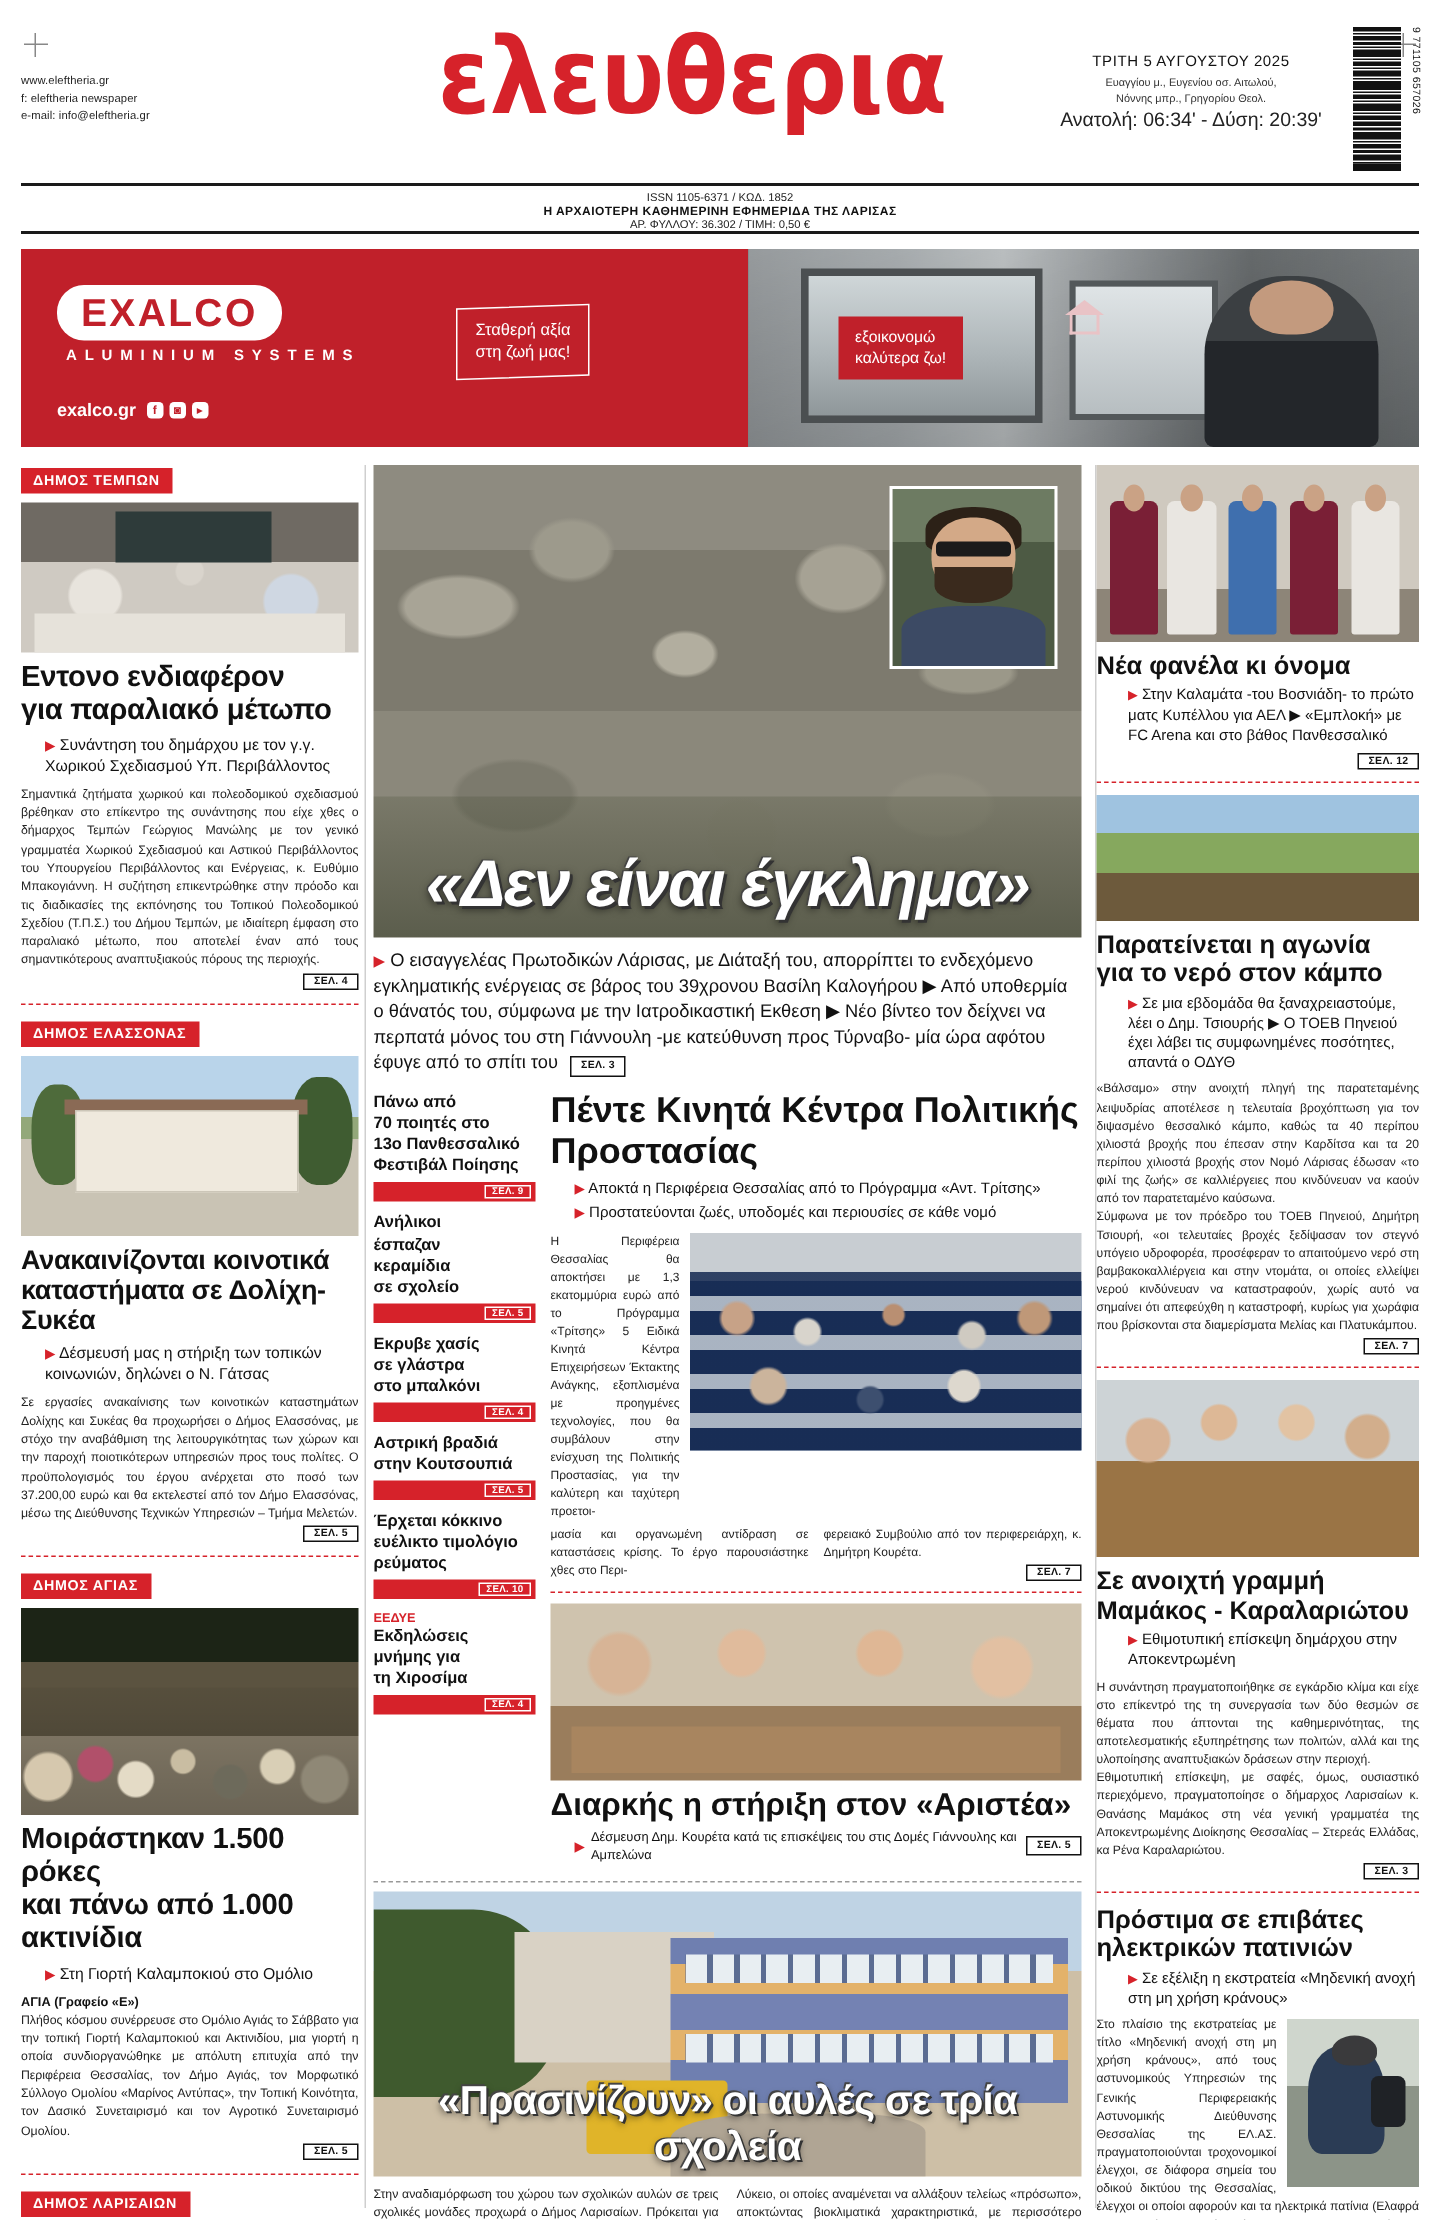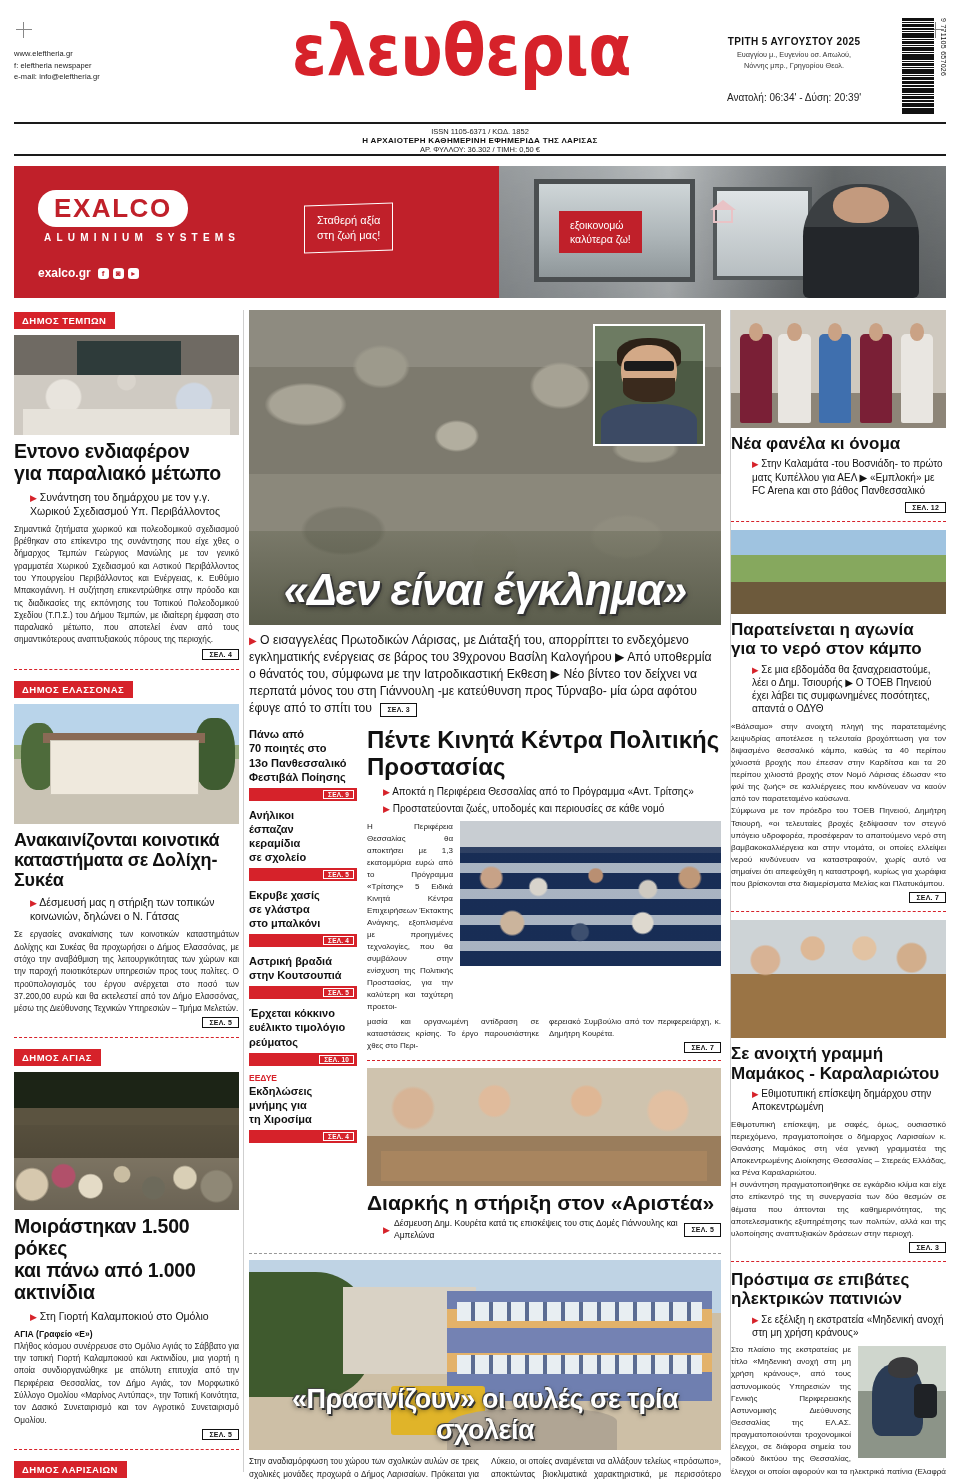--- a/index.html
+++ b/index.html
@@ -17,23 +17,23 @@
   .masthead { position: relative; height: 120px; padding: 14px 14px 0 14px; }
   .mh-grid { display: grid; grid-template-columns: 215px 1fr 200px 52px; align-items: flex-start; }
   .mh-contact { font-size: 7.5px; line-height: 1.55; color: #222; padding-top: 34px; letter-spacing: .01em; }
   .mh-logo-wrap { display: flex; justify-content: center; align-items: flex-start; padding-top: 2px; }
   .mh-logo {
     font-family: "DejaVu Sans", sans-serif;
     font-size: 63px; font-weight: 700; color: #d6222a;
     letter-spacing: -0.5px; line-height: 1; transform: scaleY(1.12); transform-origin: top center;
   }
   .mh-date { text-align: center; padding-top: 22px; }
-  .mh-date .d1 { font-size: 10px; font-weight: 700; letter-spacing: .04em; color: #111; }
+  .mh-date .d1 { font-size: 10px; font-weight: 400; letter-spacing: .04em; color: #111; }
   .mh-date .d2 { font-size: 7.3px; line-height: 1.5; color: #333; margin-top: 3px; }
-  .mh-date .d3 { font-size: 10px; color: #222; margin-top: 20px; }
+  .mh-date .d3 { font-size: 13px; color: #222; margin-top: 0; }
   .mh-barcode { display: flex; justify-content: flex-end; padding-top: 4px; }
   .barcode { position: relative; width: 44px; height: 96px; }
   .barcode .bars { position: absolute; inset: 0 12px 0 0; display: flex; flex-direction: column; gap: 1px; }
   .barcode .bars i { display: block; background: #111; width: 100%; }
   .barcode .bnum {
     position: absolute; right: -1px; top: 0; height: 96px;
     writing-mode: vertical-rl; font-size: 7px; letter-spacing: .04em; color: #111;
   }
   .reg-mark { position: absolute; width: 16px; height: 16px; }
   .reg-mark::before, .reg-mark::after { content:""; position:absolute; background:#888; }
@@ -638,22 +638,22 @@
         <div class="photo ph-office">
           <div class="ppl"></div>
         </div>
         <div class="h-right" style="white-space:pre-line">Σε ανοιχτή γραμμή
 Μαμάκος - Καραλαριώτου</div>
         <div class="lede-right">
           <span class="tri">▶</span>
           <span>Εθιμοτυπική επίσκεψη δημάρχου στην Αποκεντρωμένη</span>
         </div>
         <div class="flow-right">
+          <p>Η συνάντηση πραγματοποιήθηκε σε εγκάρδιο κλίμα και είχε στο επίκεντρό της τη συνεργασία των δύο θεσμών σε θέματα που άπτονται της καθημερινότητας, της αποτελεσματικής εξυπηρέτησης των πολιτών, αλλά και της υλοποίησης αναπτυξιακών δράσεων στην περιοχή.</p>
           <p>Εθιμοτυπική επίσκεψη, με σαφές, όμως, ουσιαστικό περιεχόμενο, πραγματοποίησε ο δήμαρχος Λαρισαίων κ. Θανάσης Μαμάκος στη νέα γενική γραμματέα της Αποκεντρωμένης Διοίκησης Θεσσαλίας – Στερεάς Ελλάδας, κα Ρένα Καραλαριώτου.</p>
-          <p>Η συνάντηση πραγματοποιήθηκε σε εγκάρδιο κλίμα και είχε στο επίκεντρό της τη συνεργασία των δύο θεσμών σε θέματα που άπτονται της καθημερινότητας, της αποτελεσματικής εξυπηρέτησης των πολιτών, αλλά και της υλοποίησης αναπτυξιακών δράσεων στην περιοχή.</p>
         </div>
         <div class="sel-row">
           <span class="sel">ΣΕΛ. 3</span>
         </div>
       </div>
 
       <div class="dashrule" style="margin:8px 0"></div>
 
       <div>
         <div class="h-right" style="white-space:pre-line;margin-top:0">Πρόστιμα σε επιβάτες

